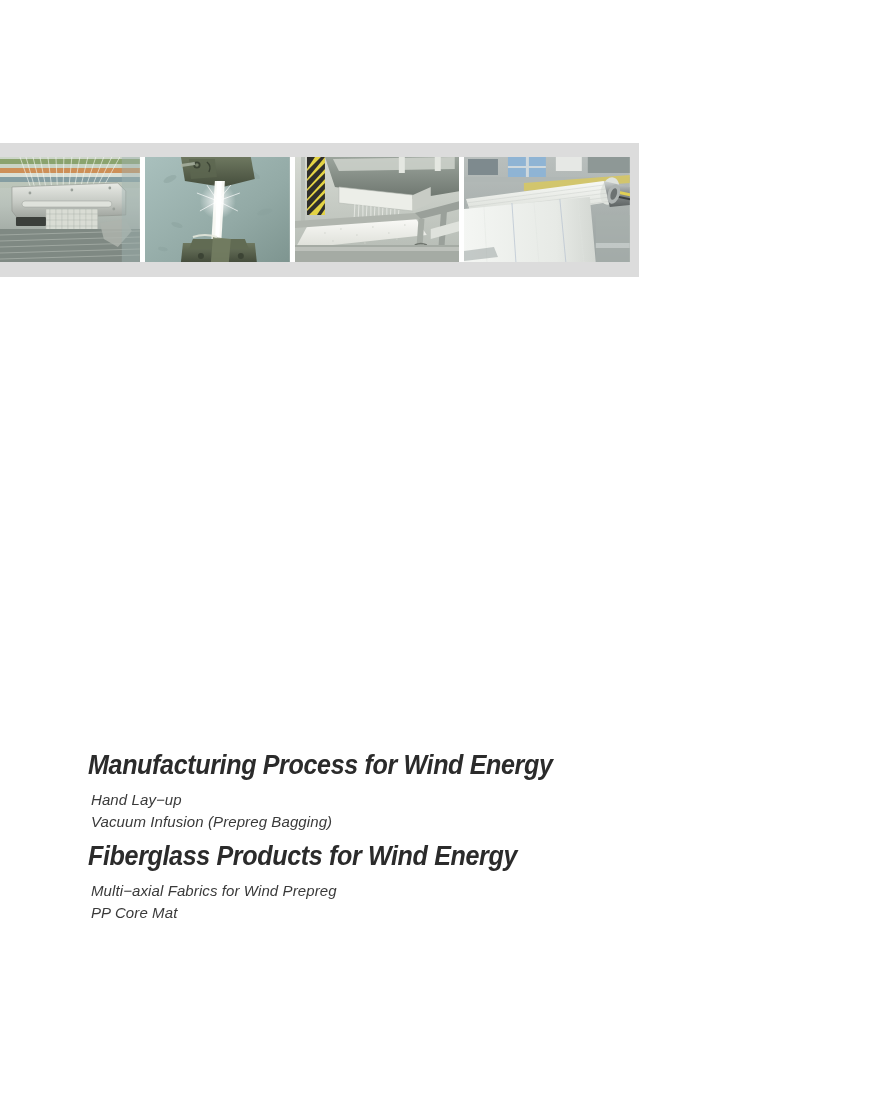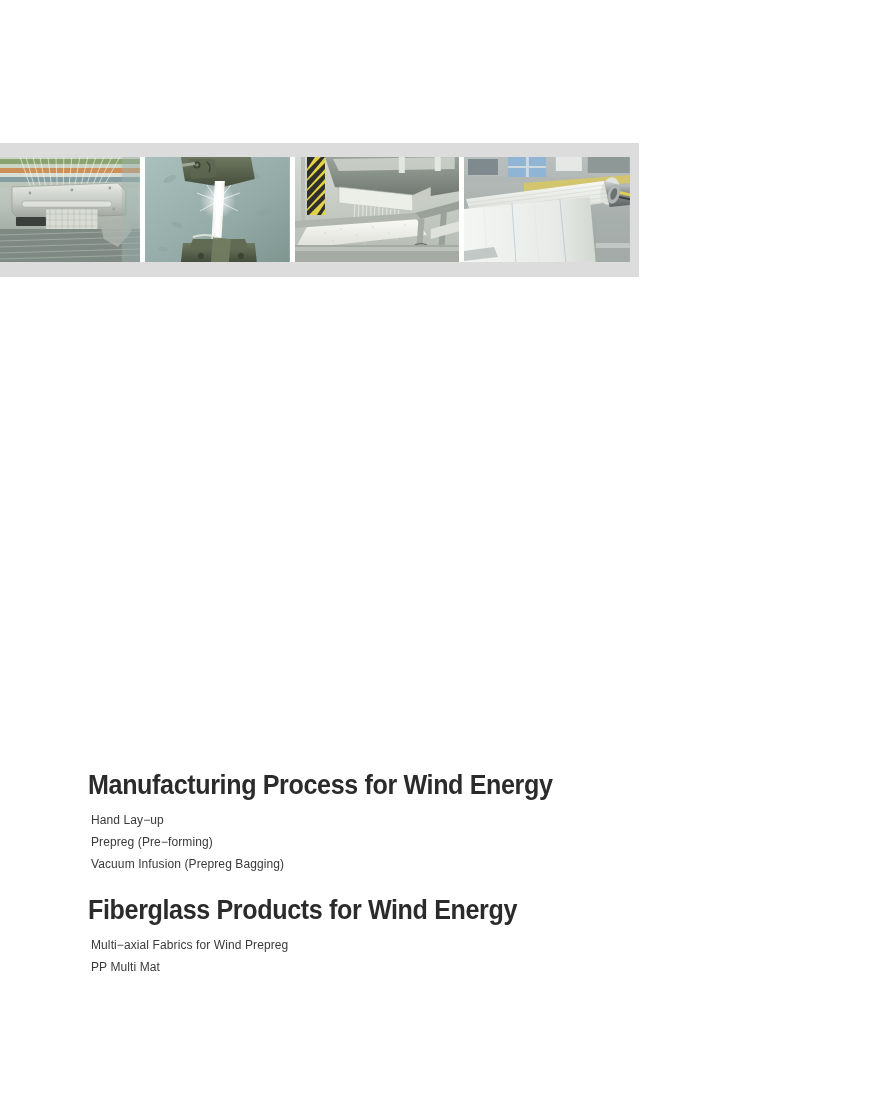--- a/index.html
+++ b/index.html
@@ -46,25 +46,26 @@
   .photo-1 { width: 140px; }
   .photo-2 { width: 145px; }
   .photo-3 { width: 165px; }
   .photo-4 { width: 166px; }
   .photo svg { display: block; width: 100%; height: 100%; }
 
   
   .content {
     position: absolute;
     left: 88px;
-    top: 770px;
+    top: 750px;
     width: 700px;
+    font-style: italic;
   }
   .section { margin: 0; }
-  .section + .section { margin-top: 20px; }
+  .section + .section { margin-top: 8px; }
 
   .section-heading {
     margin: 0 0 8px 0;
     font-family: "Liberation Sans", sans-serif;
     font-weight: bold;
     font-size: 27px;
     line-height: 31px;
     letter-spacing: -0.4px;
     color: #2b2b2b;
     transform: scaleX(0.93);
@@ -72,21 +73,21 @@
     white-space: nowrap;
   }
 
   .item-list {
     list-style: none;
     margin: 0;
     padding: 0 0 0 3px;
   }
   .item-list li {
     font-family: "Liberation Sans", sans-serif;
-    font-size: 12px;
+    font-size: 15px;
     line-height: 22px;
     color: #3a3a3a;
     letter-spacing: 0.1px;
     white-space: nowrap;
   }
 </style>
 </head>
 <body>
 
 <div class="banner">
@@ -388,26 +389,25 @@
 
   </div>
 </div>
 
 <div class="content">
 
   <div class="section">
     <h2 class="section-heading">Manufacturing Process for Wind Energy</h2>
     <ul class="item-list">
       <li>Hand Lay−up</li>
-      <li>Prepreg (Pre−forming)</li>
       <li>Vacuum Infusion (Prepreg Bagging)</li>
     </ul>
   </div>
 
   <div class="section">
     <h2 class="section-heading">Fiberglass Products for Wind Energy</h2>
     <ul class="item-list">
       <li>Multi−axial Fabrics for Wind Prepreg</li>
-      <li>PP Multi Mat</li>
+      <li>PP Core Mat</li>
     </ul>
   </div>
 
 </div>
 
 </body></html>

